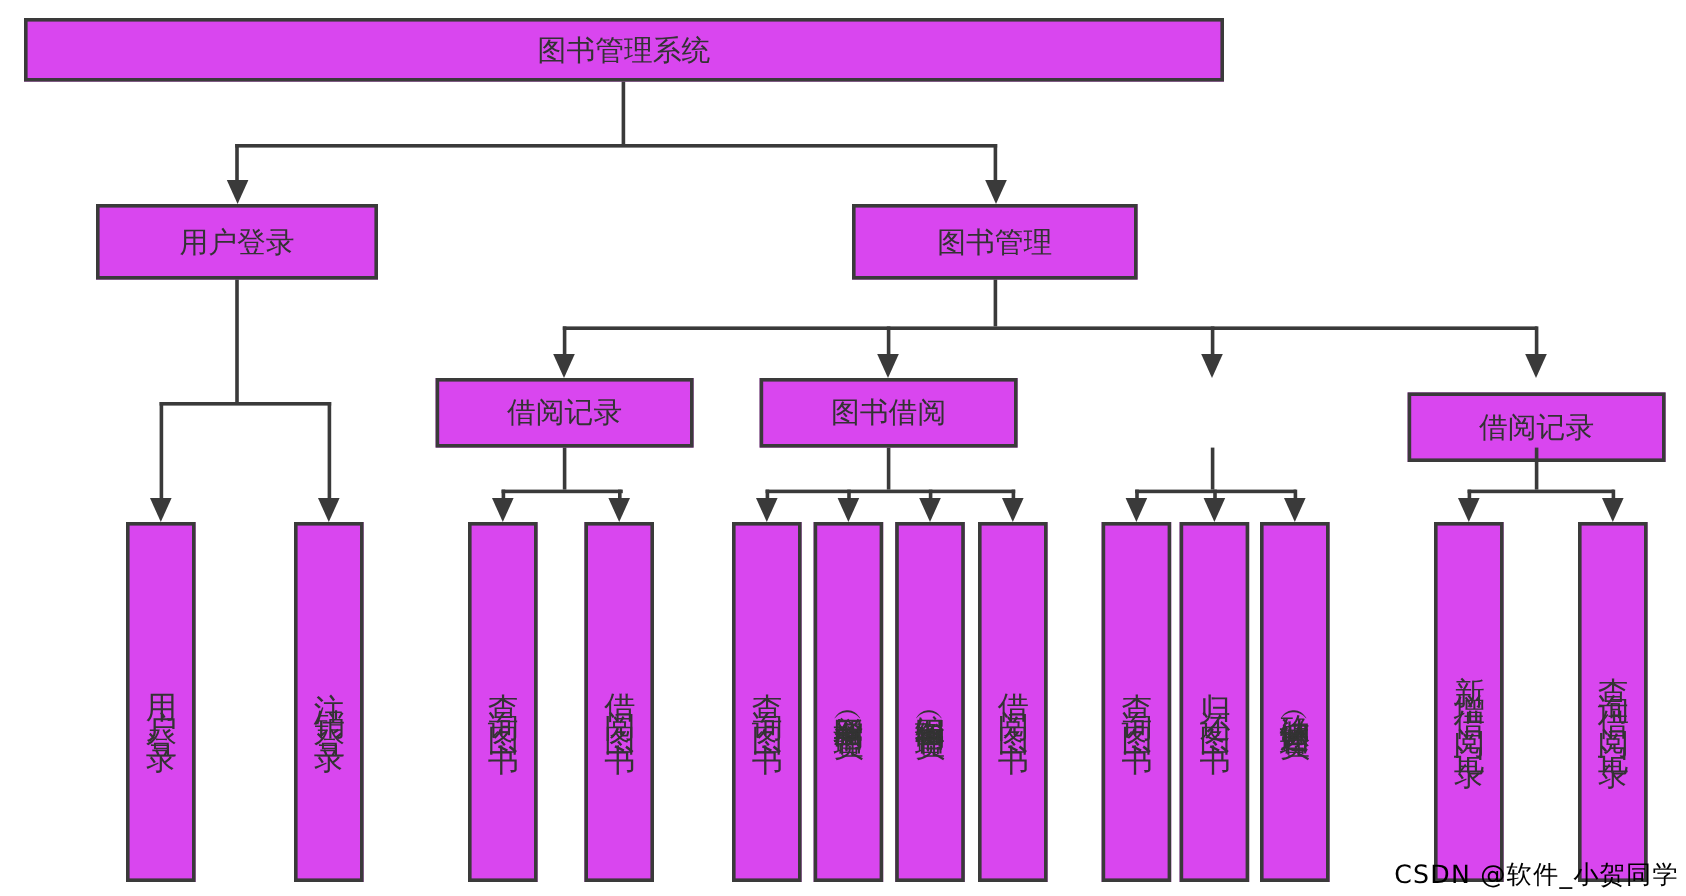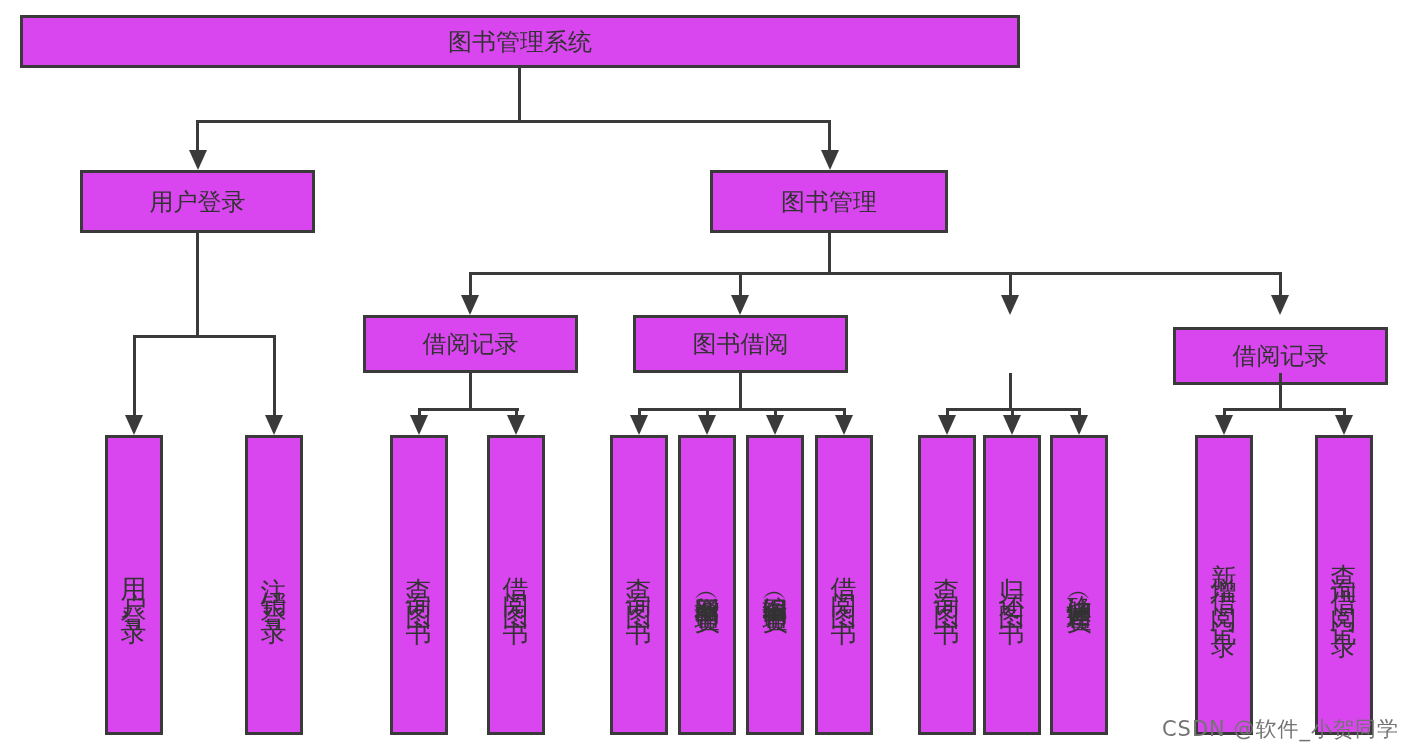--- a/index.html
+++ b/index.html
@@ -8,21 +8,21 @@
   .node{position:absolute;box-sizing:border-box;border:3px solid #3a3a3a;background:#d946ef;
         display:flex;align-items:center;justify-content:center;
         color:#333;font-size:24px;white-space:nowrap;}
   .leaf{writing-mode:vertical-rl;font-size:26px;letter-spacing:14px;line-height:1;}
   .leaf.long{letter-spacing:2px;font-size:25px;}
   .vl{position:absolute;width:3px;background:#3a3a3a;display:block;}
   .hl{position:absolute;height:3px;background:#3a3a3a;display:block;}
   .ar{position:absolute;width:0;height:0;display:block;
       border-left:9px solid transparent;border-right:9px solid transparent;
       border-top:20px solid #3a3a3a;}
-  .watermark{position:absolute;right:6px;bottom:4px;font-size:21px;color:#737373;
+  .watermark{position:absolute;right:6px;bottom:4px;font-size:21px;color:#000000;
              letter-spacing:1px;z-index:5;}
 </style>
 </head>
 <body>
 
 <div class="canvas">
 
   <div class="node" style="left:20px;top:15px;width:1000px;height:53px">图书管理系统</div>
 
   <i class="vl" style="left:518px;top:68px;height:52px"></i>

